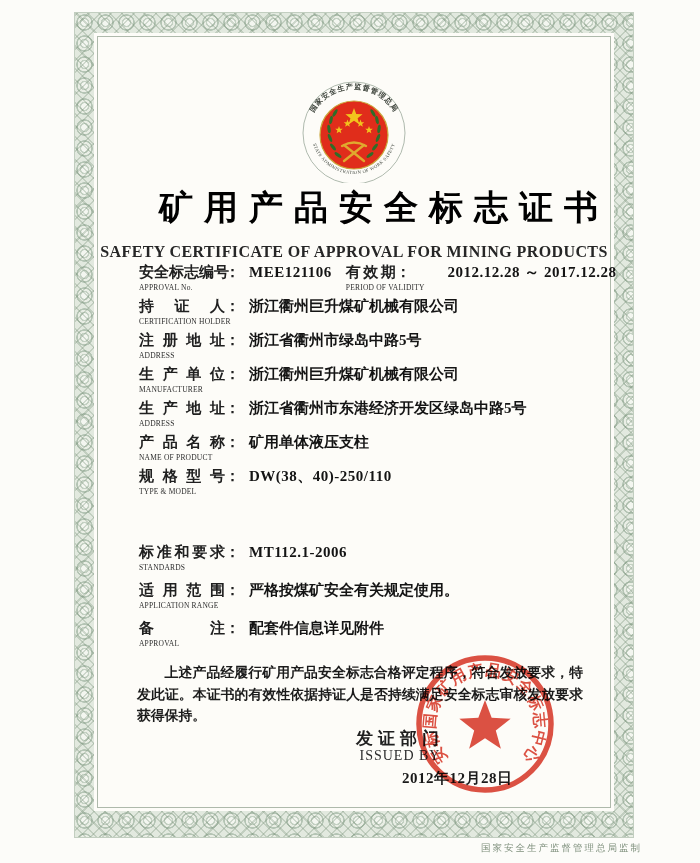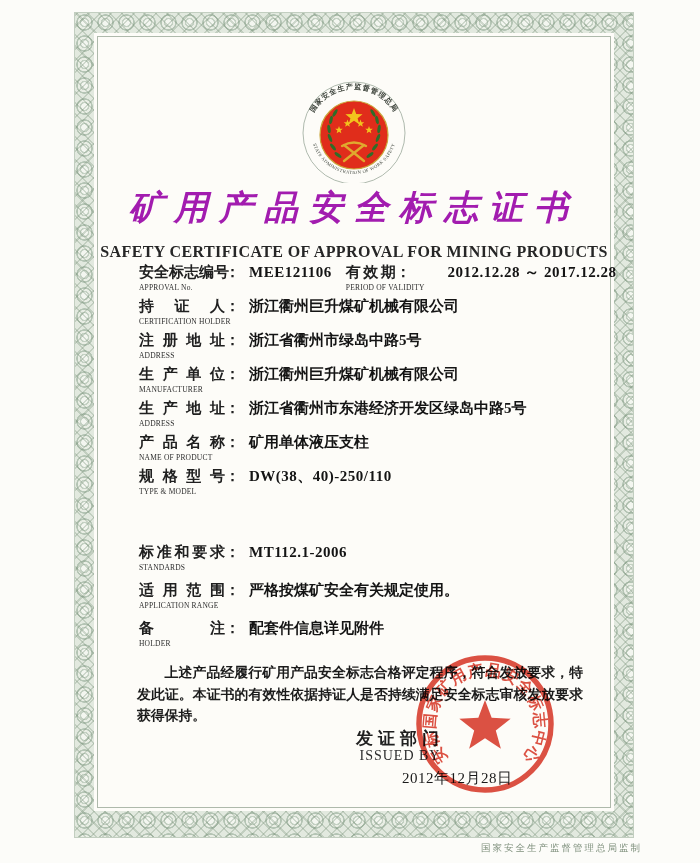--- a/index.html
+++ b/index.html
@@ -22,23 +22,23 @@
   .inner{
     position:absolute;left:20px;top:21px;right:20px;bottom:27px;
     background:#fdfcf8;
   }
   .hairline{position:absolute;inset:3px;border:1px solid #aeb9ab;}
   .content{position:absolute;inset:5px;}
 
   
   .emblem-wrap{margin-top:41px;text-align:center;}
   .cert-title{
-    margin-top:0px;text-align:center;
+    margin-top:0px;text-align:right;
     font-size:34px;font-weight:bold;letter-spacing:11px;
-    color:#a21caf;line-height:42px;white-space:nowrap;font-style:italic;
+    color:#000000;line-height:42px;white-space:nowrap;
   }
   .cert-subtitle{
     text-align:center;font-size:16px;font-weight:bold;letter-spacing:.4px;
     color:#262626;line-height:22px;margin-top:12px;white-space:nowrap;
   }
 
   
   .fields{padding-left:40px;padding-right:28px;}
   .frow{display:flex;align-items:flex-start;margin-bottom:5px;}
   .fl{flex:none;}
@@ -59,21 +59,21 @@
 
   
   .statement{
     margin:14px 26px 0 38px;
     font-size:13.8px;font-weight:600;line-height:21.5px;color:#1b1b1b;
     text-indent:2em;text-align:justify;
   }
   .issued{margin-top:1px;margin-left:245px;width:112px;text-align:center;}
   .issued-zh{font-size:17px;font-weight:bold;letter-spacing:5px;color:#202020;line-height:22px;white-space:nowrap;}
   .issued-en{font-size:14px;letter-spacing:1px;color:#2c2c2c;line-height:11px;}
-  .issue-date{margin-top:8px;margin-left:303px;font-size:15px;font-weight:normal;color:#1a1a1a;letter-spacing:.5px;}
+  .issue-date{margin-top:8px;margin-left:303px;font-size:15px;font-weight:bold;color:#1a1a1a;letter-spacing:.5px;}
 
   
   .seal{position:absolute;left:412px;top:651px;width:146px;height:146px;opacity:.88;
         mix-blend-mode:multiply;pointer-events:none;}
 
   
   .footer-note{
     position:absolute;top:842px;right:58px;
     font-size:9.5px;letter-spacing:2px;color:#7f907d;font-weight:normal;
     white-space:nowrap;
@@ -221,21 +221,21 @@
             <div class="fl">
               <div class="zh-line"><span class="jl w86">适用范围</span><span class="colon">：</span></div>
               <div class="en">APPLICATION RANGE</div>
             </div>
             <div class="fv">严格按煤矿安全有关规定使用。</div>
           </div>
 
           <div class="frow">
             <div class="fl">
               <div class="zh-line"><span class="jl w86">备注</span><span class="colon">：</span></div>
-              <div class="en">HOLDER</div>
+              <div class="en">APPROVAL</div>
             </div>
             <div class="fv">配套件信息详见附件</div>
           </div>
         </div>
       </div>
 
       <div class="statement">上述产品经履行矿用产品安全标志合格评定程序，符合发放要求，特发此证。本证书的有效性依据持证人是否持续满足安全标志审核发放要求获得保持。</div>
 
       <div class="issued">
         <div class="issued-zh">发证部门</div>

